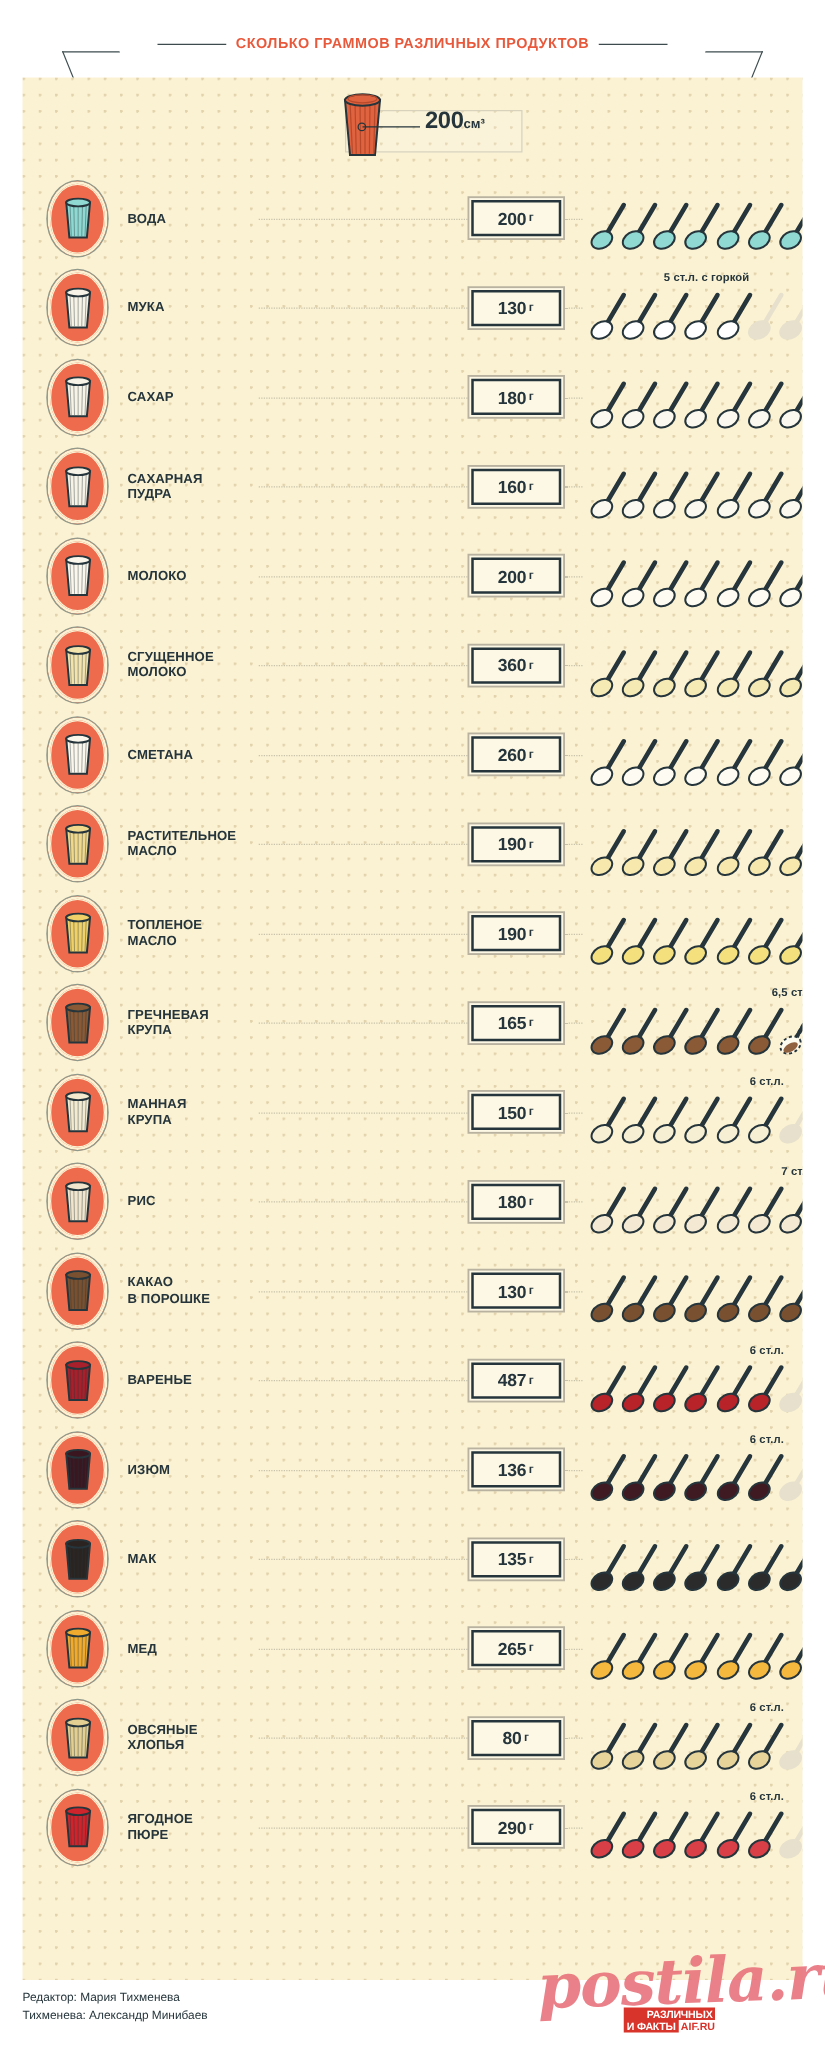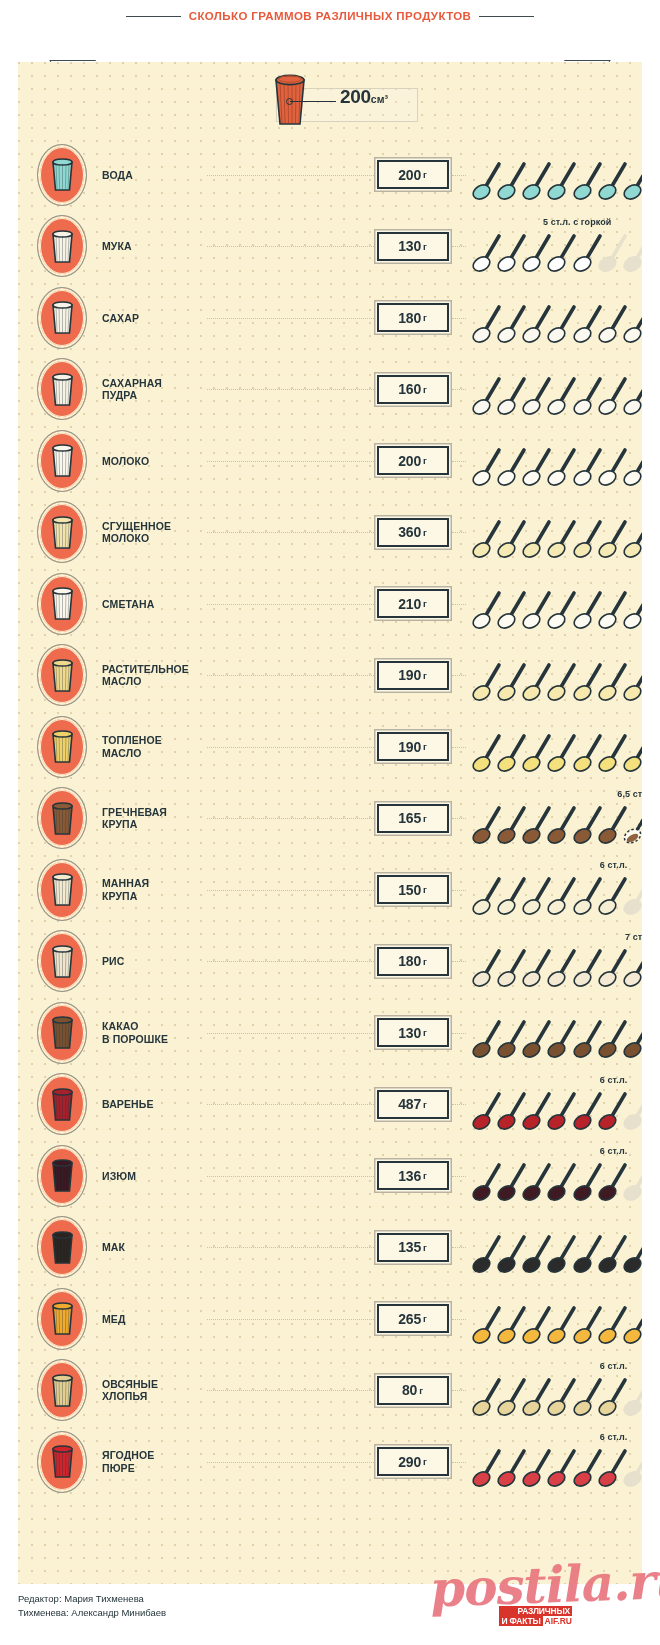--- a/index.html
+++ b/index.html
@@ -7,21 +7,21 @@
     width:660px;height:1645px;
     background:#ffffff;
     font-family:"Liberation Sans", sans-serif;
     overflow:hidden;
   }
   .page{position:relative;width:660px;height:1645px;background:#fff;}
 
   
   .header{
     position:relative;width:660px;height:62px;background:#fff;
-    display:flex;flex-direction:column;align-items:center;justify-content:space-between;
+    display:flex;flex-direction:column;align-items:center;justify-content:center;
   }
   .kicker-wrap{
     position:relative;display:flex;align-items:center;justify-content:center;
     width:100%;margin-top:9px;height:14px;
   }
   .kicker{
     color:#e8593c;font-size:11.5px;font-weight:bold;letter-spacing:.4px;
     font-family:"Liberation Sans", sans-serif;white-space:nowrap;
     text-transform:uppercase;
   }
@@ -286,21 +286,21 @@
           </div>
           <div class="connector"></div>
           <div class="gram-cell">
             <div class="gram-box">
               <span>130</span>
               <span class="u">г</span>
             </div>
           </div>
           <div class="connector" style="flex: 0 0 14px;"></div>
           <div class="spoon-cell">
-            <div class="sp-note" style="left: 140px;">5 ст.л. с горкой</div>
+            <div class="sp-note" style="left: 128px;">5 ст.л. с горкой</div>
             <div class="spoons">
               <div class="spoon" style="left: 0px; top: 0px;">
                 <svg width="34" height="44" viewBox="0 0 34 44">
                   <line x1="27" y1="5" x2="14" y2="27" stroke="#25353b" stroke-width="3.6" stroke-linecap="round"></line>
                   <ellipse cx="9.5" cy="33" rx="8.8" ry="6.4" transform="rotate(-30 9.5 33)" fill="#ffffff" stroke="#25353b" stroke-width="1.6"></ellipse>
                 </svg>
               </div>
               <div class="spoon" style="left: 25.3px; top: 0px;">
                 <svg width="34" height="44" viewBox="0 0 34 44">
                   <line x1="27" y1="5" x2="14" y2="27" stroke="#25353b" stroke-width="3.6" stroke-linecap="round"></line>
@@ -663,21 +663,21 @@
                 </svg>
               </div>
             </div>
           </div>
           <div class="label-cell">
             <div>СМЕТАНА</div>
           </div>
           <div class="connector"></div>
           <div class="gram-cell">
             <div class="gram-box">
-              <span>210</span>
+              <span>260</span>
               <span class="u">г</span>
             </div>
           </div>
           <div class="connector" style="flex: 0 0 14px;"></div>
           <div class="spoon-cell">
             <div class="spoons">
               <div class="spoon" style="left: 0px; top: 0px;">
                 <svg width="34" height="44" viewBox="0 0 34 44">
                   <line x1="27" y1="5" x2="14" y2="27" stroke="#25353b" stroke-width="3.6" stroke-linecap="round"></line>
                   <ellipse cx="9.5" cy="33" rx="8.8" ry="6.4" transform="rotate(-30 9.5 33)" fill="#fdfbf2" stroke="#25353b" stroke-width="1.6"></ellipse>

